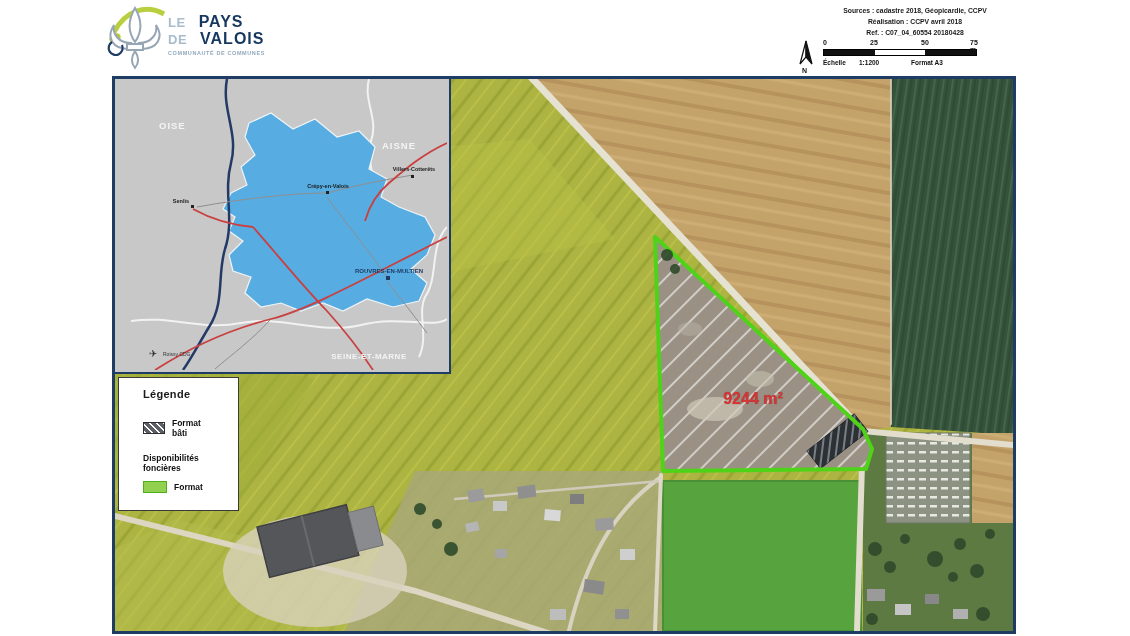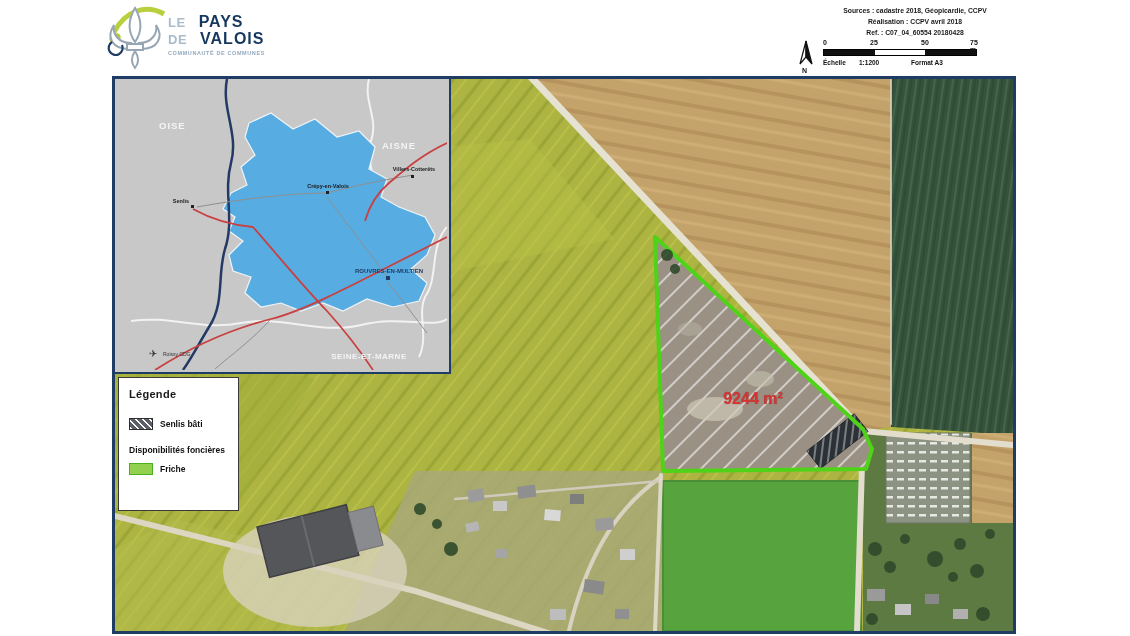--- a/index.html
+++ b/index.html
@@ -43,21 +43,21 @@
   .map-frame{position:absolute;left:112px;top:76px;width:904px;height:558px;
              border:3px solid #1e3c64;box-sizing:border-box;background:#a9b03e;}
   .aerial{position:absolute;left:0;top:0;}
 
   .inset{position:absolute;left:0;top:0;width:318px;height:293px;background:#c8c8c8;
          border-right:2px solid #1e3c64;border-bottom:2px solid #1e3c64;z-index:3;padding-left:16px;}
   .inset svg{display:block;}
   svg text{font-family:"Liberation Sans",sans-serif;}
 
   .legend{position:absolute;left:3px;top:298px;width:121px;height:134px;background:#ffffff;
-          border:1px solid #3a3a3a;padding:10px 10px;box-sizing:border-box;z-index:5;}
+          border:1px solid #3a3a3a;padding:10px 24px;box-sizing:border-box;z-index:5;}
   .legend-title{font-size:11px;font-weight:bold;color:#1a1a1a;letter-spacing:.3px;margin-bottom:18px;}
   .legend-item{display:flex;align-items:center;gap:7px;margin:8px 0;}
   .sw{width:24px;height:12px;display:inline-block;box-sizing:border-box;}
   .sw-hatch{background:repeating-linear-gradient(45deg,rgba(255,255,255,.7) 0 1.5px,#5c6066 1.5px 5px);
             border:1px solid #2e2e2e;}
   .sw-free{background:#92d050;border:1.5px solid #4caf1e;}
   .legend-label{font-size:8.5px;font-weight:bold;color:#111;}
   .legend-section{font-size:8.5px;font-weight:bold;color:#111;margin:15px 0 4px;}
 
   .parcel-label{position:absolute;left:498px;top:290px;width:280px;text-align:center;z-index:4;
@@ -317,25 +317,25 @@
         <text x="258" y="194" font-size="6" font-weight="bold" fill="#1e3c64" text-anchor="middle">ROUVRES-EN-MULTIEN</text>
         <text x="18" y="278" font-size="10" fill="#333">✈</text>
         <text x="32" y="277" font-size="5" fill="#333">Roissy CDG</text>
       </svg>
     </div>
 
     <div class="legend">
       <div class="legend-title">Légende</div>
       <div class="legend-item">
         <span class="sw sw-hatch"></span>
-        <span class="legend-label">Senlis bâti</span>
+        <span class="legend-label">Format bâti</span>
       </div>
       <div class="legend-section">Disponibilités foncières</div>
       <div class="legend-item">
         <span class="sw sw-free"></span>
-        <span class="legend-label">Friche</span>
+        <span class="legend-label">Format</span>
       </div>
     </div>
 
     <div class="area-label">9244 m²</div>
 
   </div>
 </div>
 
 </body></html>

